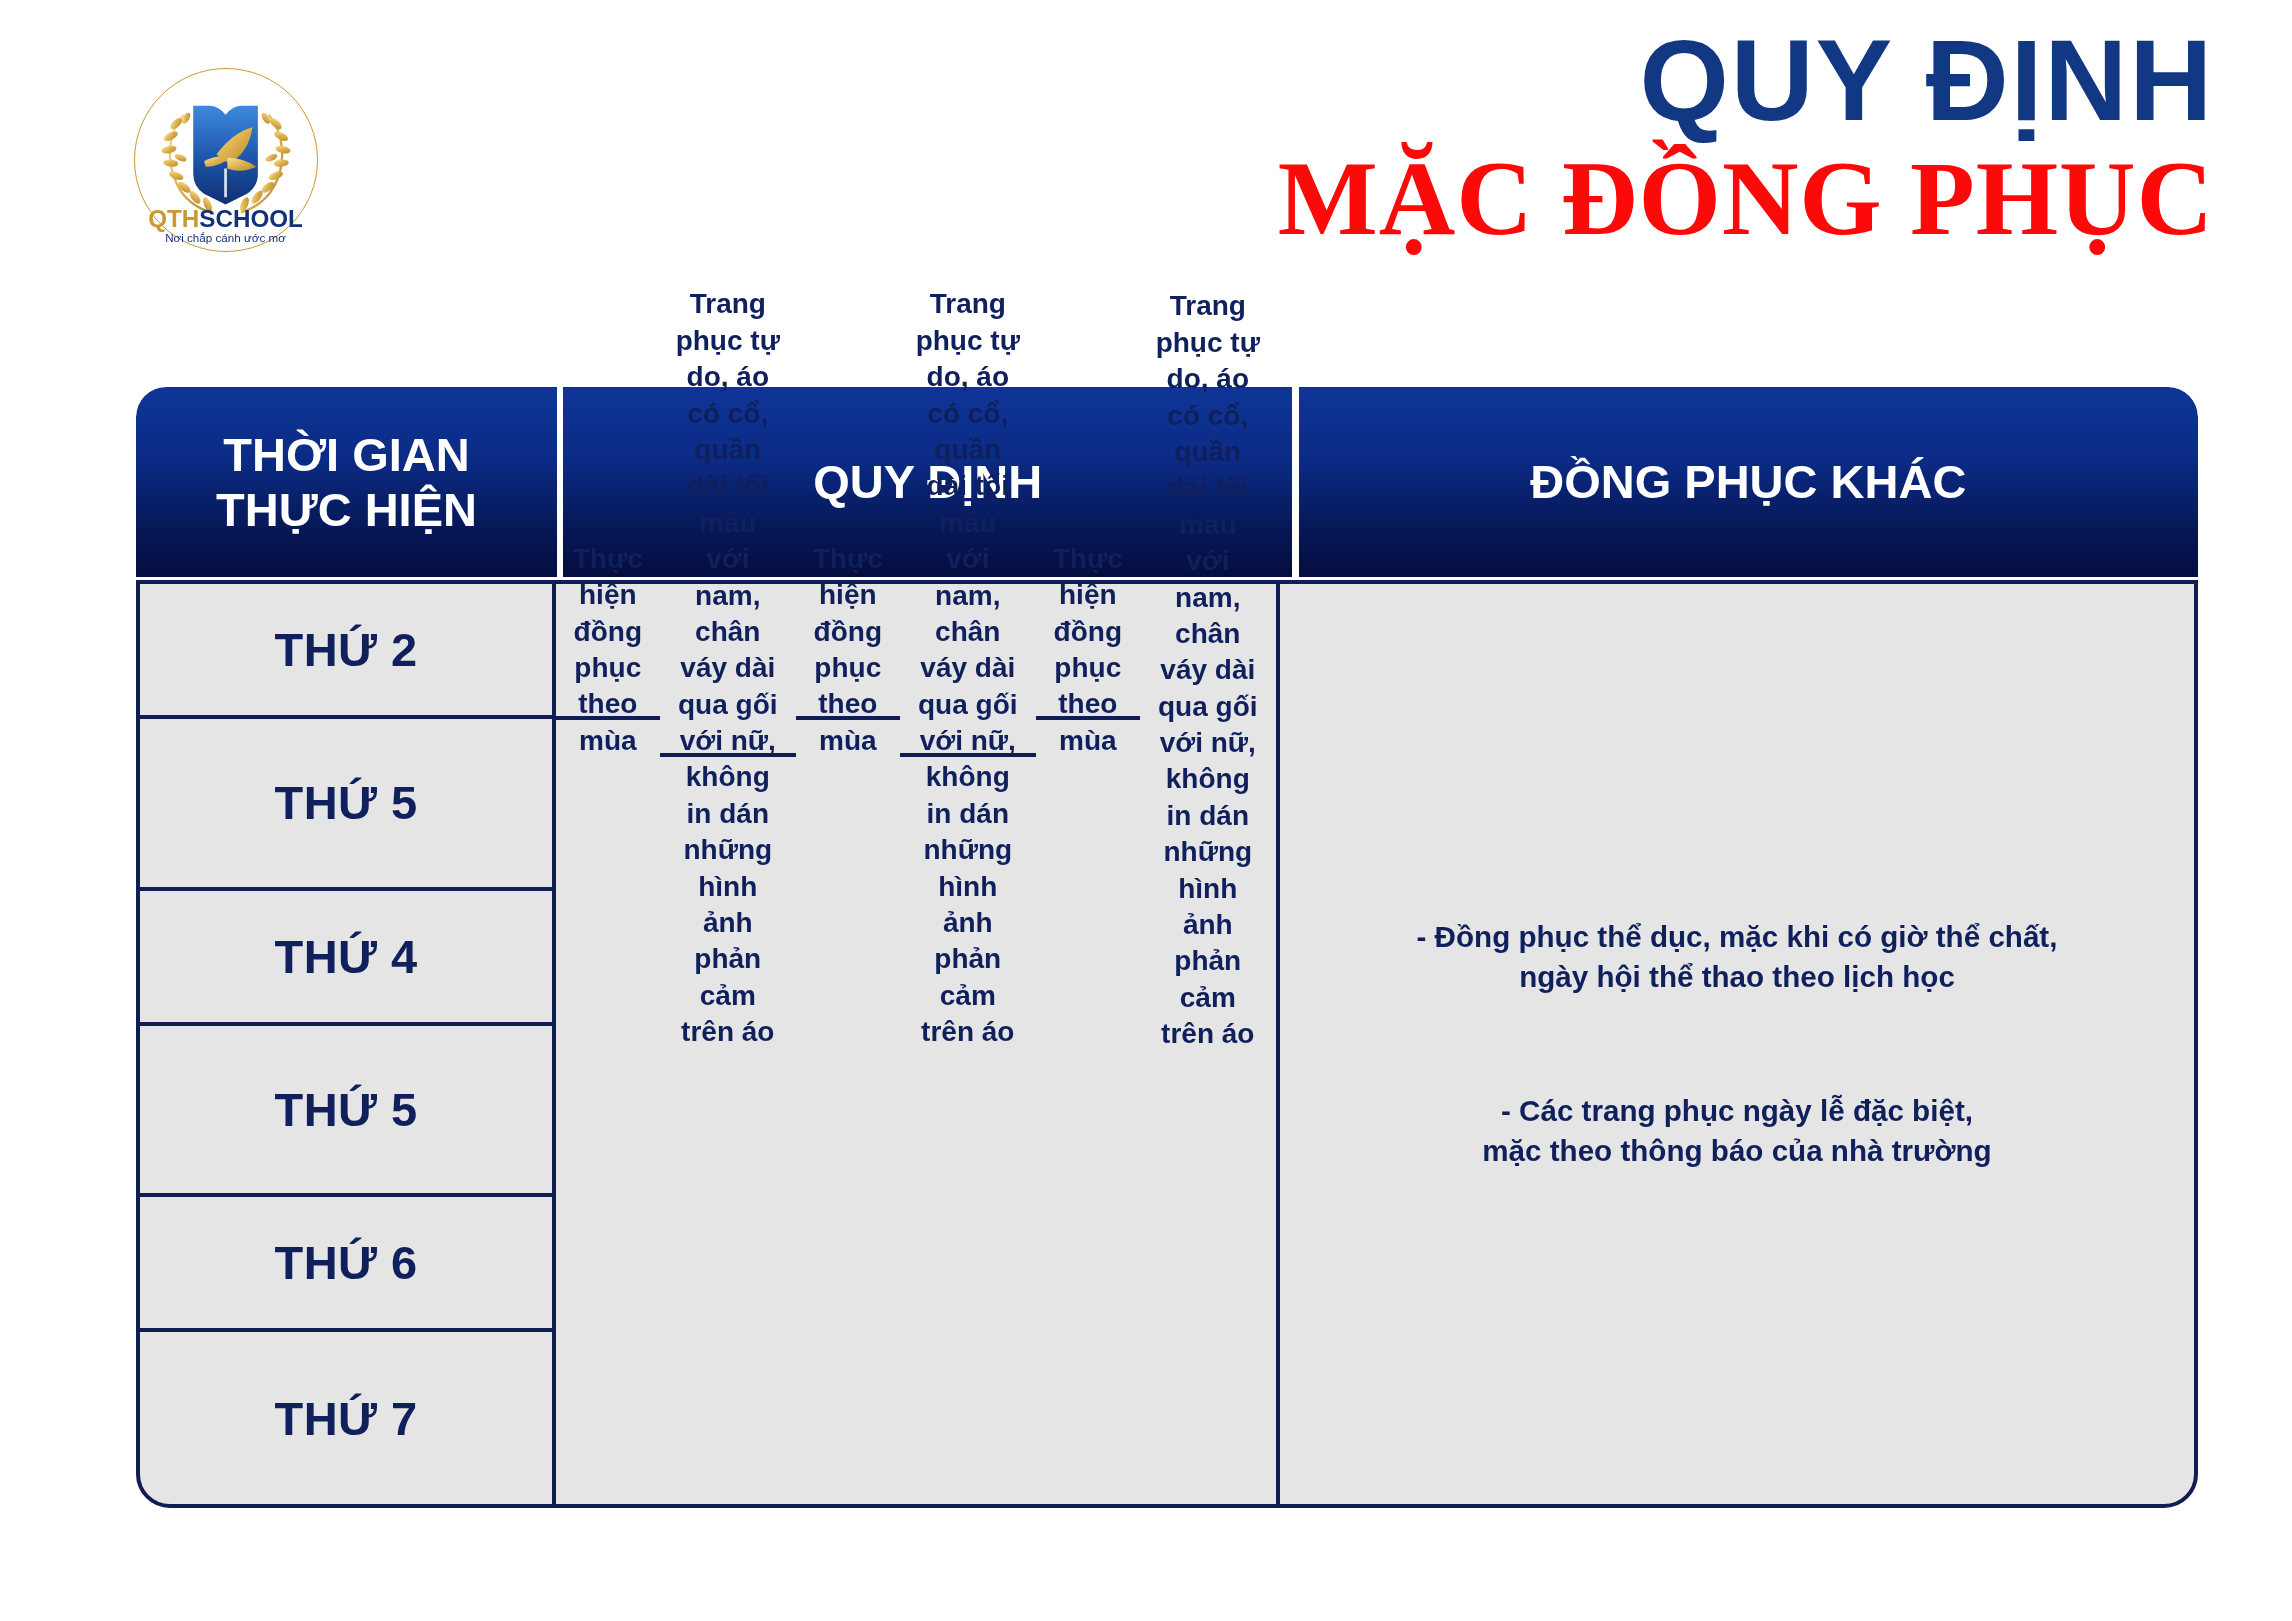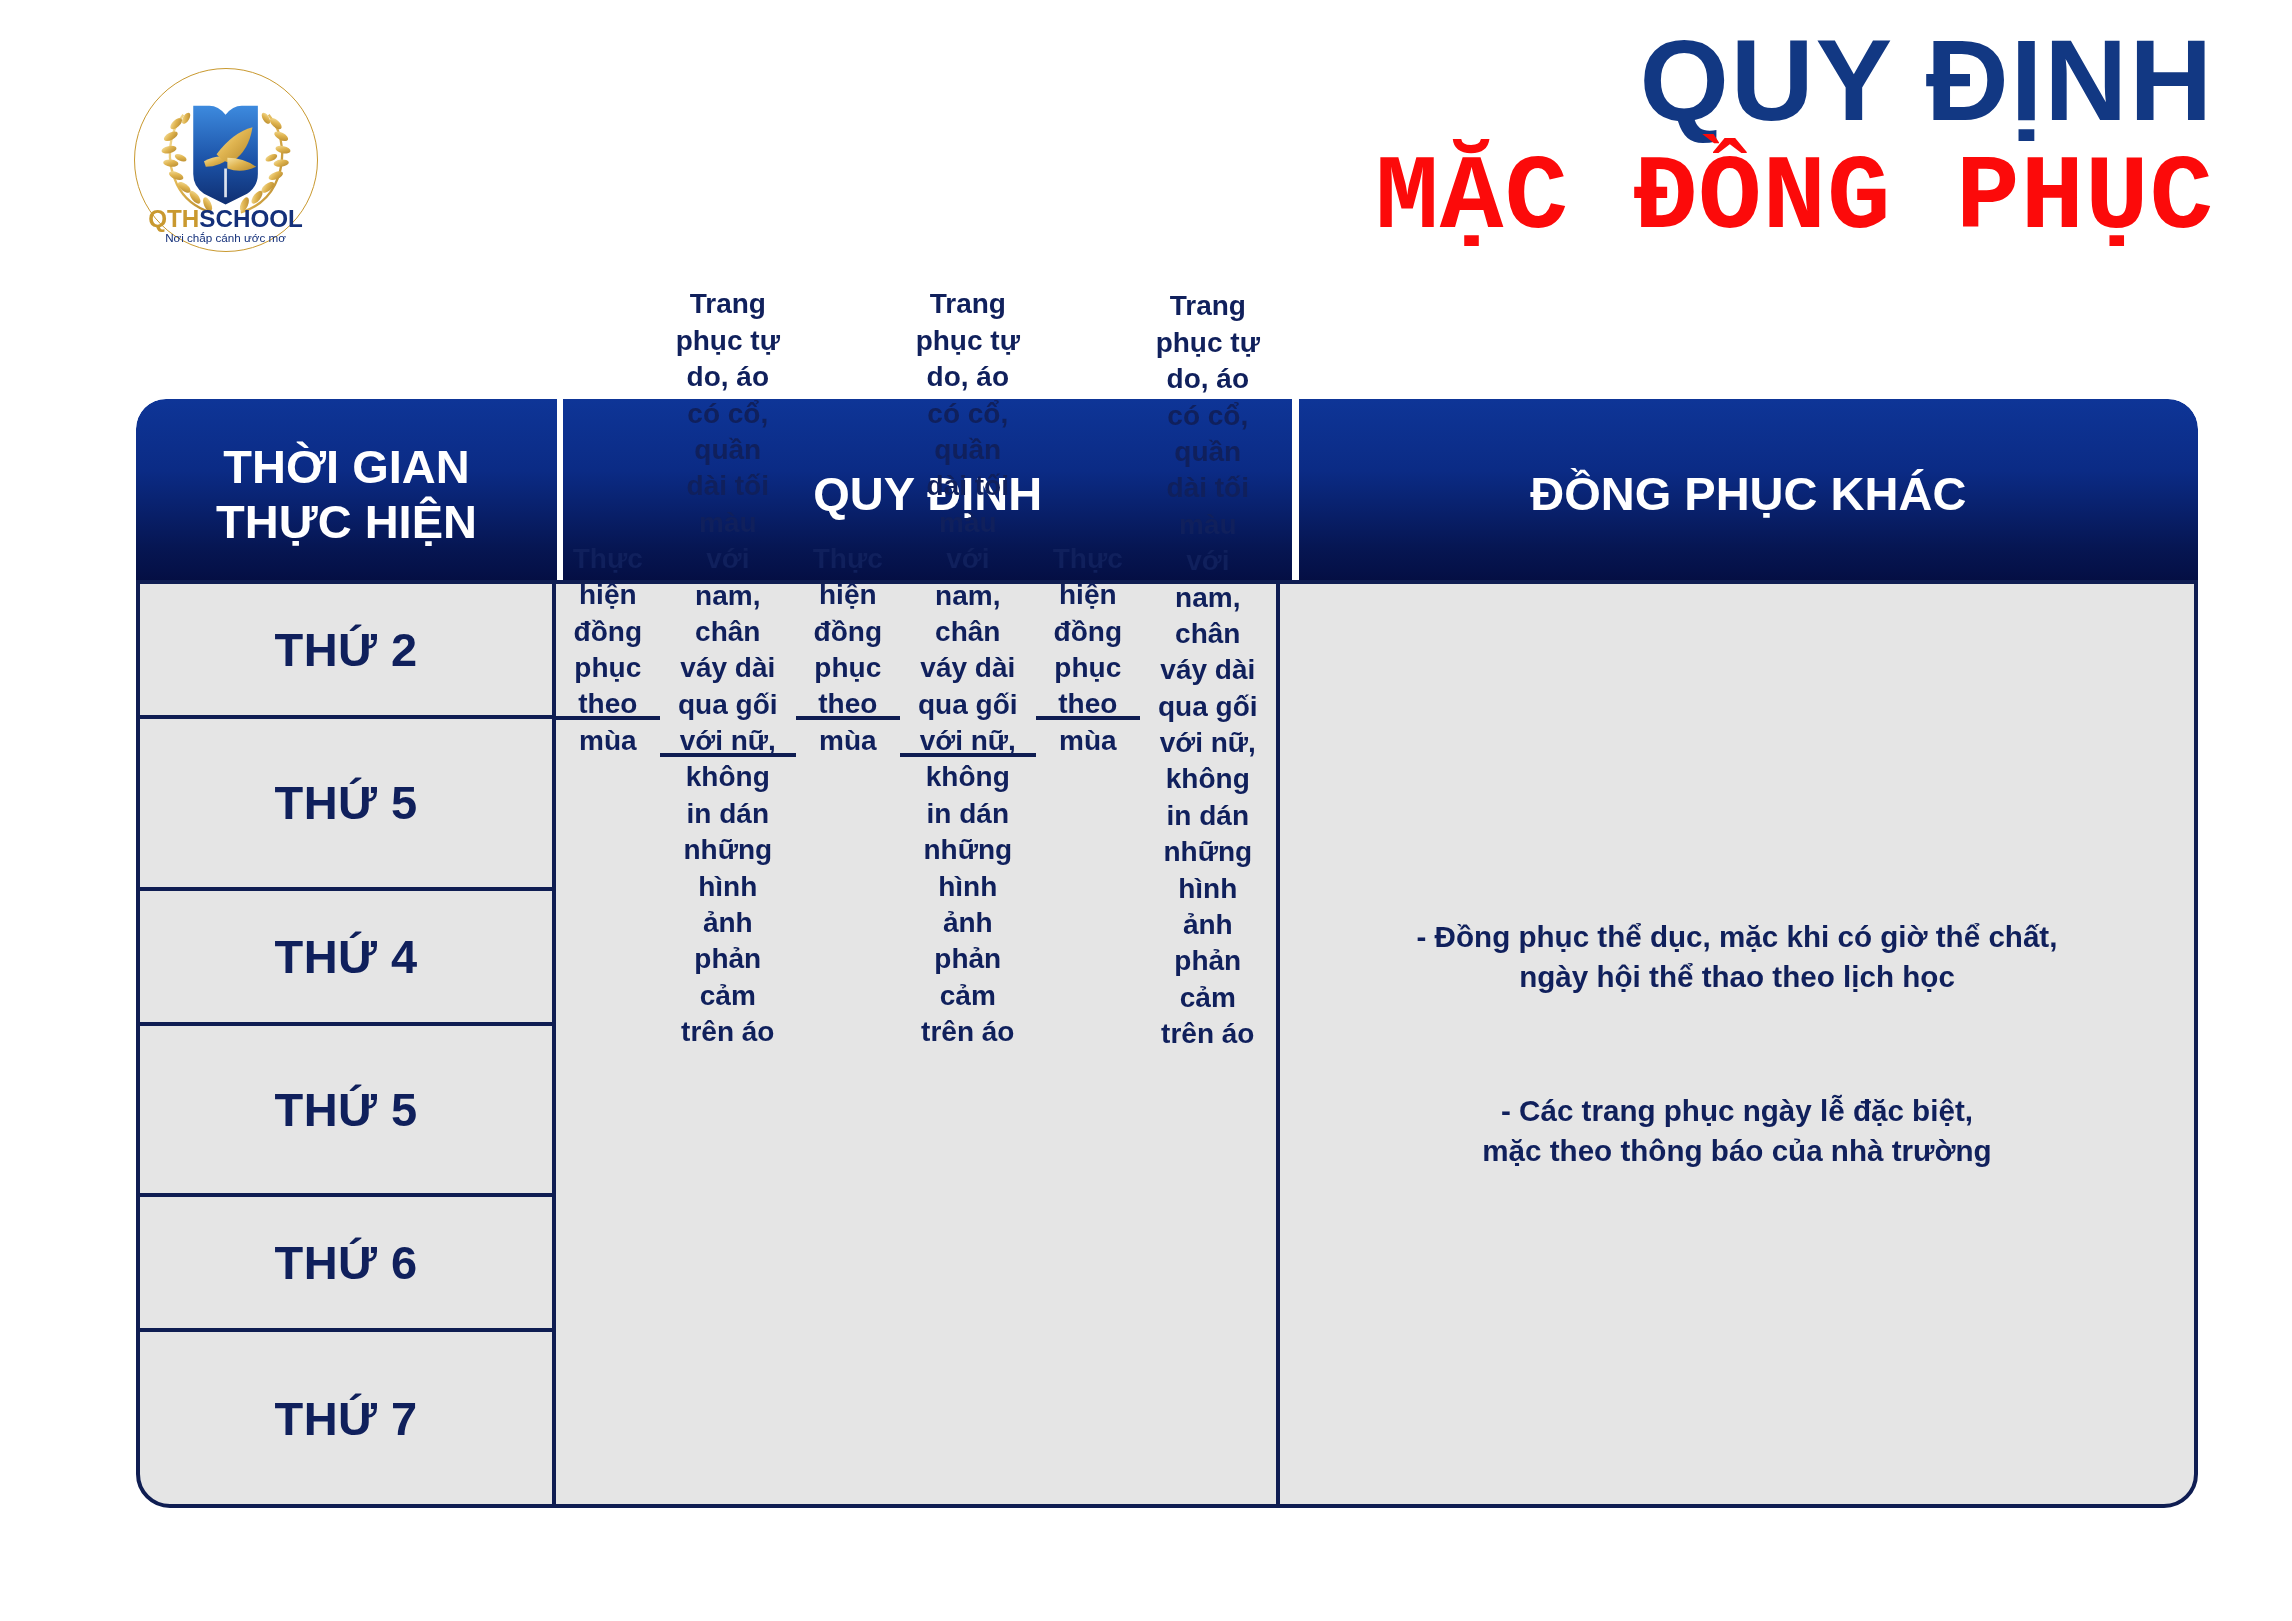--- a/index.html
+++ b/index.html
@@ -53,42 +53,42 @@
     font-family: "Liberation Sans", sans-serif;
     font-weight: bold;
     font-size: 115px;
     line-height: 1.05;
     color: #123883;
     letter-spacing: 1.8px;
     white-space: nowrap;
     margin: 0;
   }
   #title-sub {
-    font-family: Liberation Mono, monospace;
+    font-family: Liberation Serif, serif;
     font-weight: bold;
     font-size: 106px;
     line-height: 1.0;
     color: #fc0a0a;
     letter-spacing: 0.9px;
     white-space: nowrap;
     margin: 5.4px 0 0 0;
   }
 
   
   #uniform-table {
     position: absolute;
     left: 136px;
     top: 387px;
     width: 2062px;
     height: 1121px;
   }
 
   .thead {
     position: absolute;
-    left: 0; top: 12px;
+    left: 0; top: 0;
     width: 100%;
     height: 190px;
     display: flex;
     border-radius: 30px 30px 0 0;
     overflow: hidden;
   }
   .th {
     background: linear-gradient(to bottom, #0e3597 0%, #0b2b85 38%, #061653 78%, #040d40 100%);
     display: flex;
     align-items: center;

